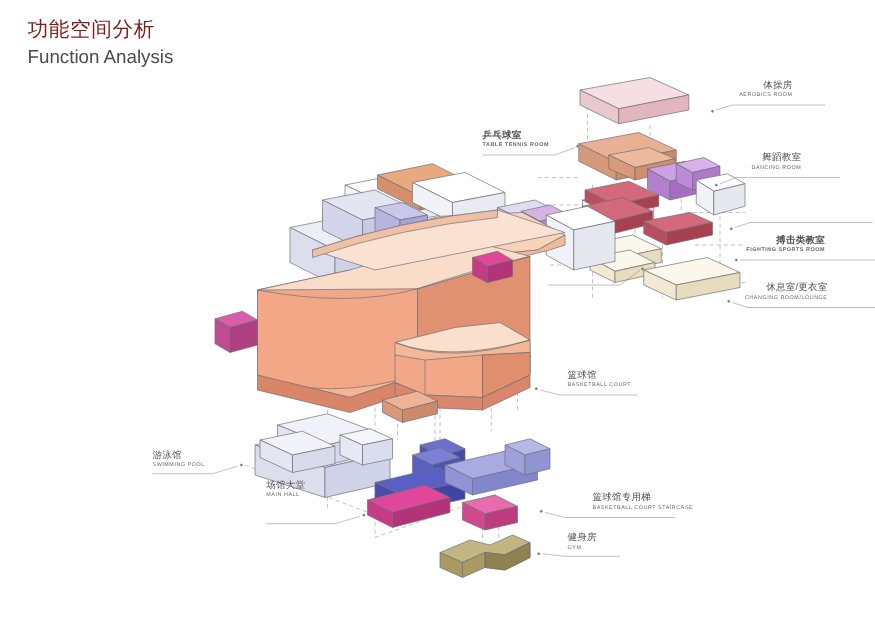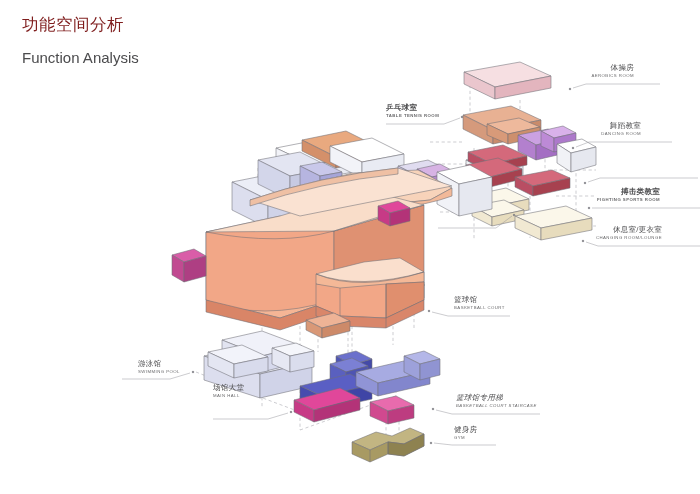--- a/index.html
+++ b/index.html
@@ -33,21 +33,21 @@
     font-size: 16.5px;
     letter-spacing: 0.5px;
     color: #7f1d1d;
     line-height: 1.25;
     white-space: nowrap;
   }
   .title-en {
     font-size: 15px;
     color: #4b4b4d;
     line-height: 1.3;
-    margin-top: 13px;
+    margin-top: 1px;
     white-space: nowrap;
   }
   
   .label {
     position: absolute;
     z-index: 35;
     white-space: nowrap;
   }
   .label .lbl-cn {
     font-size: 7.6px;
@@ -472,31 +472,31 @@
     <div class="lbl-cn">乒乓球室</div>
     <div class="lbl-en">TABLE TENNIS ROOM</div>
   </div>
 
 
   <div class="label align-left" style="left:454px; top:296px; width:100px;">
     <div class="lbl-cn">篮球馆</div>
     <div class="lbl-en">BASKETBALL COURT</div>
   </div>
 
-  <div class="label align-left" style="left:456px; top:394px; width:126px;font-style:italic;">
+  <div class="label align-left" style="left:474px; top:394px; width:126px;">
     <div class="lbl-cn">篮球馆专用梯</div>
     <div class="lbl-en">BASKETBALL COURT STAIRCASE</div>
   </div>
 
   <div class="label align-left" style="left:454px; top:426px; width:80px;">
     <div class="lbl-cn">健身房</div>
     <div class="lbl-en">GYM</div>
   </div>
 
-  <div class="label align-left" style="left:122px; top:360px; width:90px;margin-left:16px;">
+  <div class="label align-left" style="left:122px; top:360px; width:90px;">
     <div class="lbl-cn">游泳馆</div>
     <div class="lbl-en">SWIMMING POOL</div>
   </div>
 
   <div class="label align-left" style="left:213px; top:384px; width:90px;">
     <div class="lbl-cn">场馆大堂</div>
     <div class="lbl-en">MAIN HALL</div>
   </div>
 
 </div>

